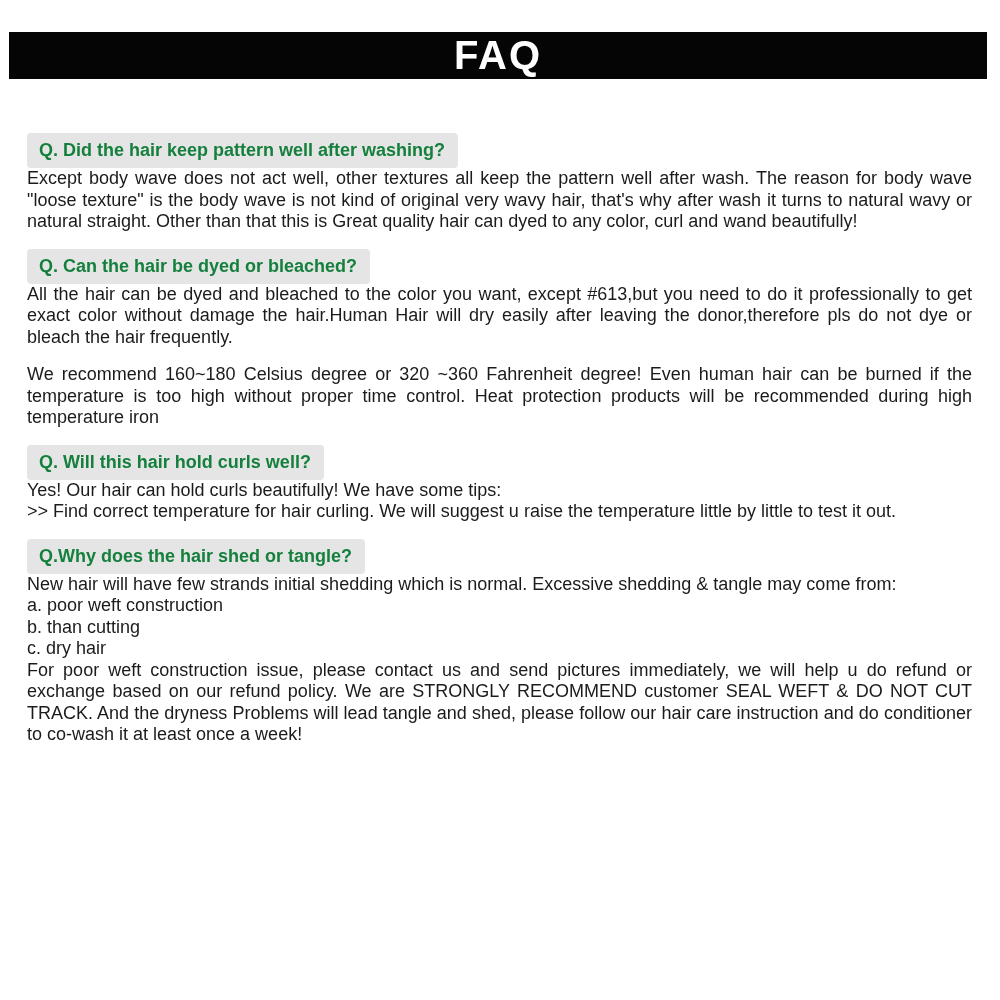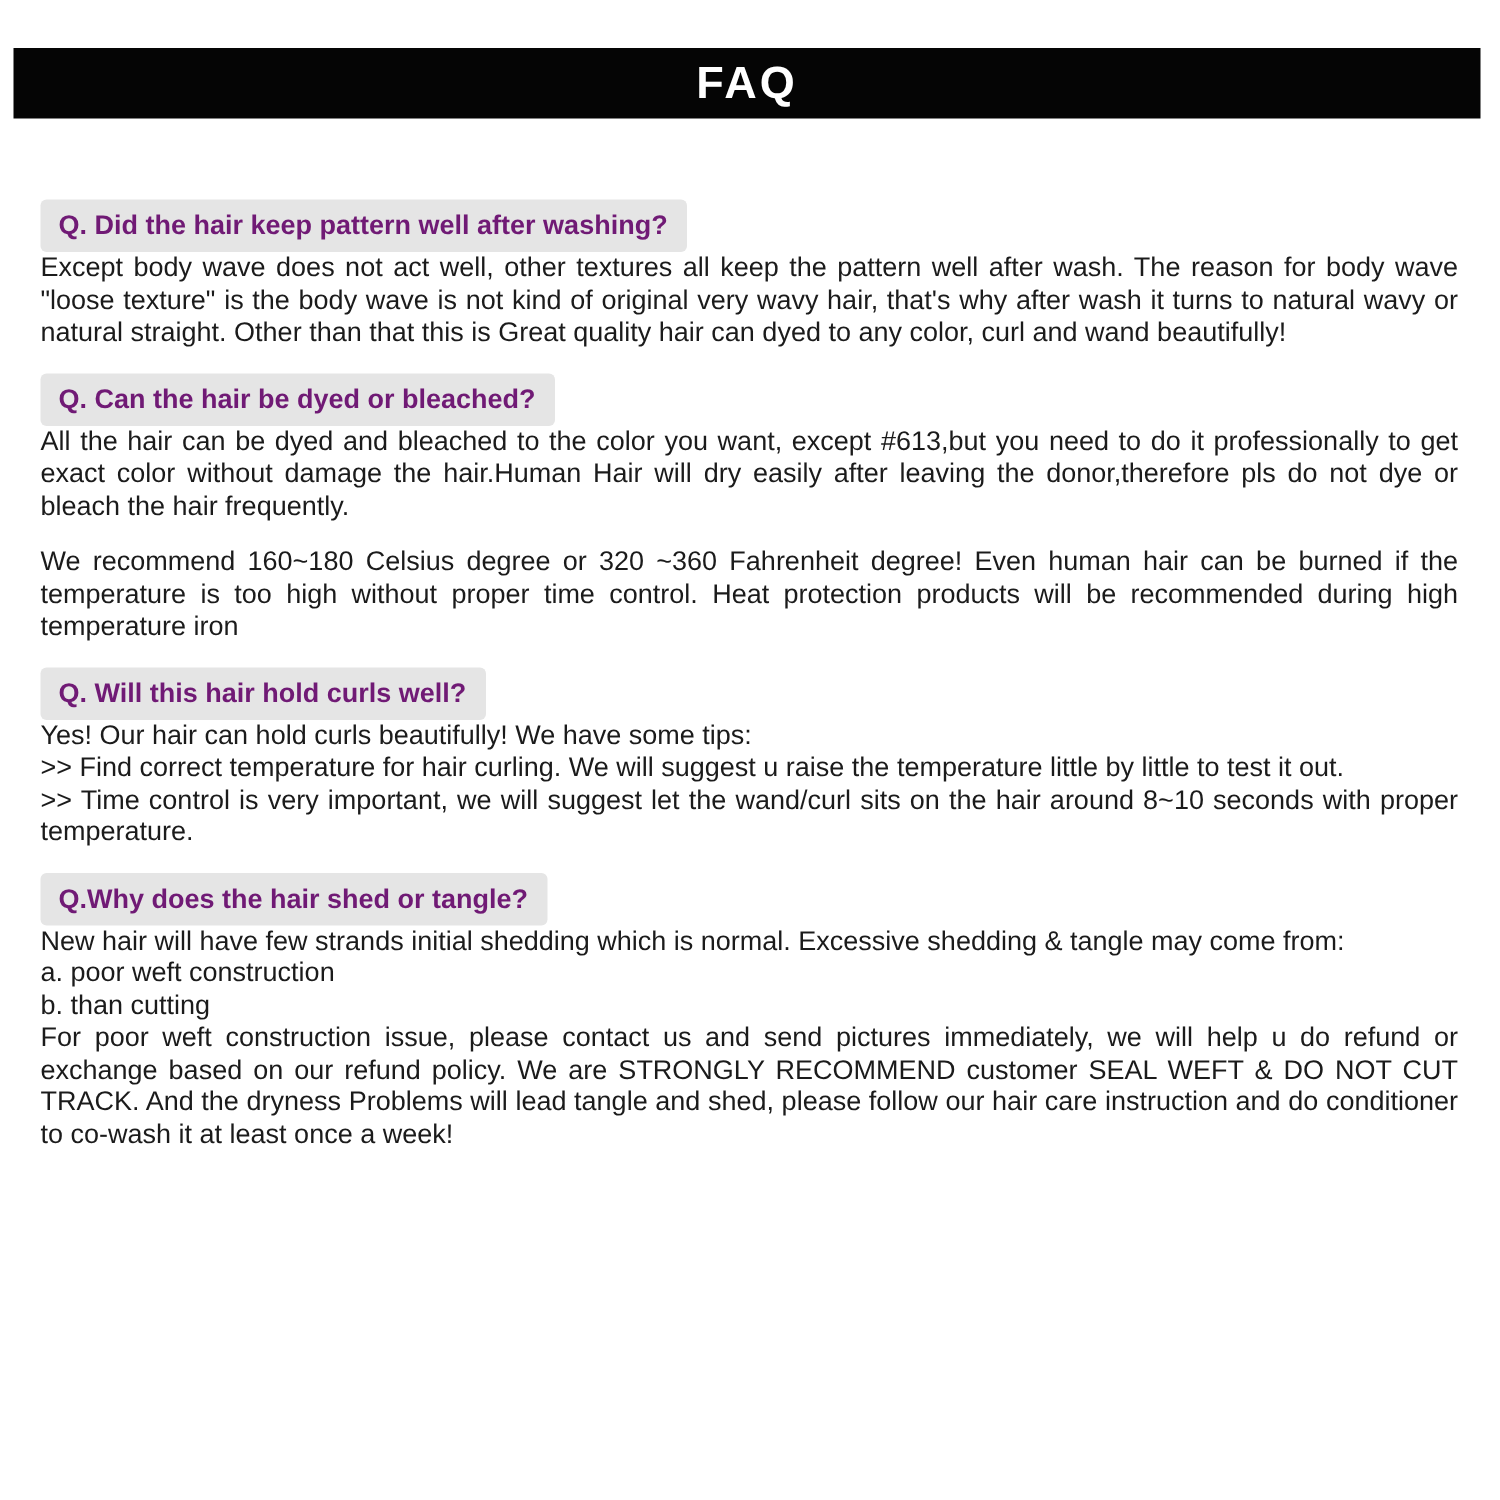--- a/index.html
+++ b/index.html
@@ -19,37 +19,37 @@
   .faq-header {
     margin: 32px 13px 0 9px;
     height: 47px;
     background: #050505;
     display: flex;
     align-items: center;
     justify-content: center;
   }
   .faq-header .title {
     color: #ffffff;
-    font-size: 30px;
+    font-size: 40px;
     font-weight: bold;
     letter-spacing: 2px;
   }
   .content {
     margin-top: 54px;
     padding: 0 28px 0 27px;
   }
   .faq-item { margin: 0; }
   .q-pill {
     display: inline-block;
     background: #e5e5e5;
     border-radius: 4px;
     padding: 7px 13px 7px 12px;
     font-size: 18px;
     font-weight: bold;
-    color: #701a75;
+    color: #15803d;
     line-height: 21px;
   }
   .answer {
     margin-bottom: 16px;
     font-size: 18px;
     line-height: 21.5px;
     color: #1b1b1b;
   }
   .answer .line {
     text-align: justify;
@@ -84,28 +84,28 @@
       <div class="answer">
         <div class="line">We recommend 160~180 Celsius degree or 320 ~360 Fahrenheit degree! Even human hair can be burned if the temperature is too high without proper time control. Heat protection products will be recommended during high temperature iron</div>
       </div>
     </div>
 
     <div class="faq-item">
       <div class="q-pill">Q. Will this hair hold curls well?</div>
       <div class="answer">
         <div class="line">Yes! Our hair can hold curls beautifully! We have some tips:</div>
         <div class="line">&gt;&gt; Find correct temperature for hair curling. We will suggest u raise the temperature little by little to test it out.</div>
-        <div class="line">&gt;&gt; Time control is very important, we will suggest let the wand/curl sits on the hair around 8~10 seconds with proper temperature.</div>
       </div>
     </div>
 
     <div class="faq-item">
       <div class="q-pill">Q.Why does the hair shed or tangle?</div>
       <div class="answer">
         <div class="line">New hair will have few strands initial shedding which is normal. Excessive shedding &amp; tangle may come from:</div>
         <div class="line">a. poor weft construction</div>
         <div class="line">b. than cutting</div>
+        <div class="line">c. dry hair</div>
         <div class="line">For poor weft construction issue, please contact us and send pictures immediately, we will help u do refund or exchange based on our refund policy. We are STRONGLY RECOMMEND customer SEAL WEFT &amp; DO NOT CUT TRACK. And the dryness Problems will lead tangle and shed, please follow our hair care instruction and do conditioner to co-wash it at least once a week!</div>
       </div>
     </div>
 
   </div>
 </div>
 
 </body></html>

